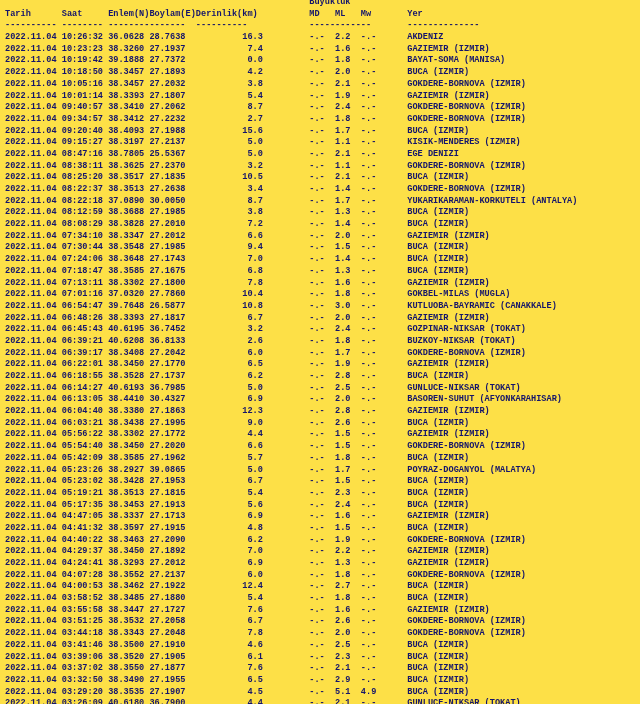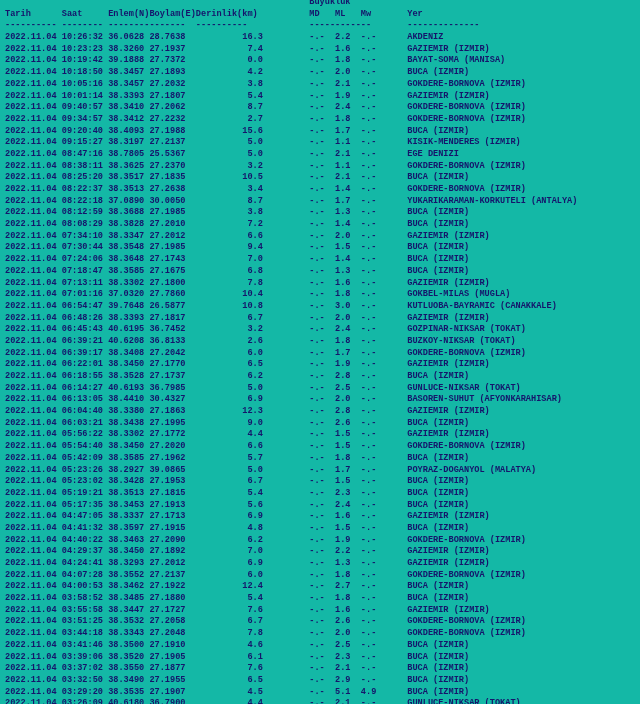--- a/index.html
+++ b/index.html
@@ -5,21 +5,21 @@
   html, body {
     margin: 0;
     padding: 0;
     background: #fdfdfb;
   }
   .screen {
     position: relative;
     width: 640px;
     height: 704px;
     overflow: hidden;
-    background: #14b8a6;
+    background: #fde047;
   }
   .tbl {
     position: absolute;
     left: 5px;
     top: -3px;
     margin: 0;
     font-family: "Liberation Mono", "DejaVu Sans Mono", monospace;
     font-size: 8.6px;
     font-weight: bold;
     line-height: 11.7px;

